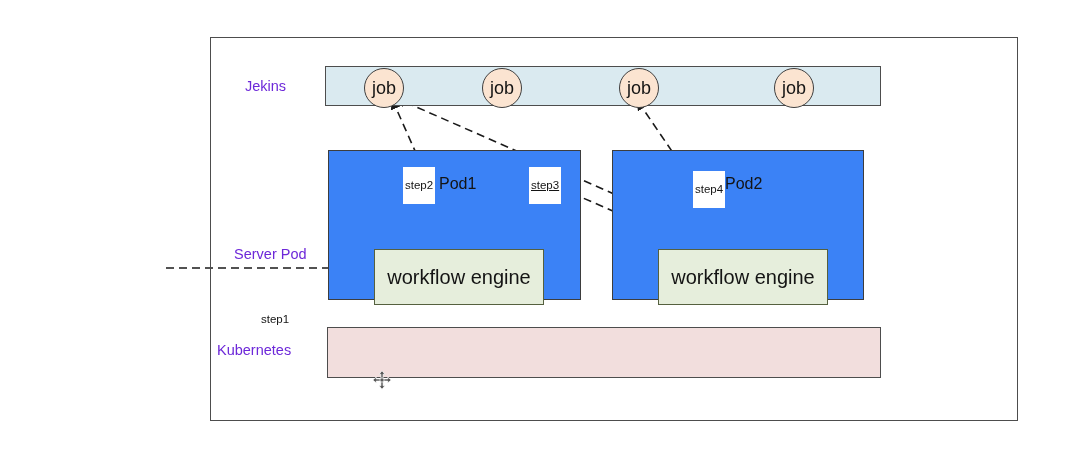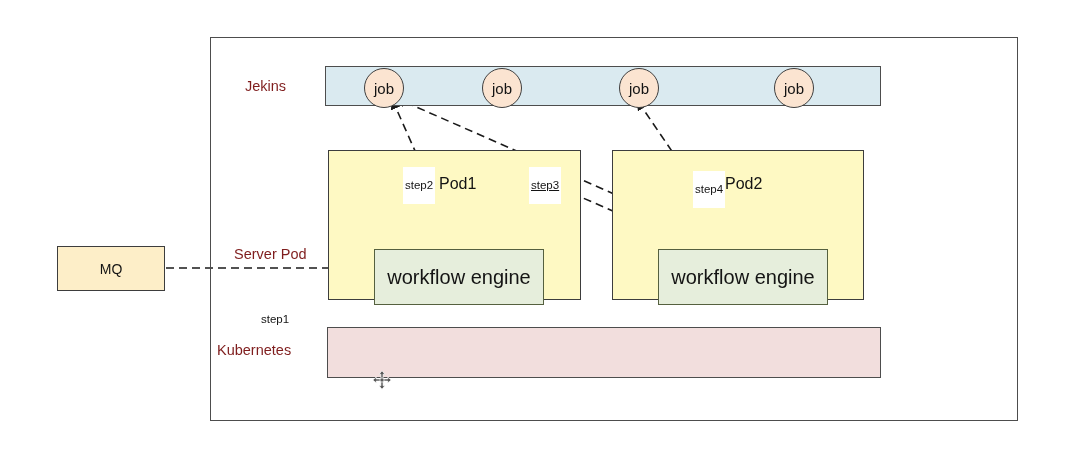--- a/index.html
+++ b/index.html
@@ -44,21 +44,21 @@
     top: 37px;
     width: 808px;
     height: 384px;
     border: 1.6px solid #4d4d4d;
     background: transparent;
   }
 
   .swimlane-label {
     position: absolute;
     font-size: 14.5px;
-    color: #7f1d1d;
+    color: #6d28d9;
     white-space: nowrap;
   }
   .lbl-jenkins { left: 245px; top: 78px; }
   .lbl-serverpod { left: 234px; top: 209px; margin-top: 37px; }
   .lbl-kubernetes { left: 217px; top: 342px; }
 
   .jenkins-bar {
     left: 325px;
     top: 66px;
     width: 556px;
@@ -70,28 +70,28 @@
   .job-circle {
     position: absolute;
     width: 38px;
     height: 38px;
     border-radius: 50%;
     background: #fbe4d1;
     border: 1.5px solid #3f3f3f;
     display: flex;
     align-items: center;
     justify-content: center;
-    font-size: 15px;
+    font-size: 18px;
     color: #141414;
   }
 
   .pod-box {
     top: 150px;
     height: 150px;
-    background: #fef9c3;
+    background: #3b82f6;
     border: 1.7px solid #3d3d3d;
     display: block;
   }
   .pod1 { left: 328px; width: 253px; }
   .pod2 { left: 612px; width: 252px; text-align: center; }
 
   .pod-title {
     position: absolute;
     top: 24px;
     font-size: 16px;
@@ -224,23 +224,20 @@
 
   <div class="node pod-box pod2">
     <div class="pod-title">Pod2</div>
     <div class="wf-box">
       <span>workflow engine</span>
     </div>
   </div>
 
   <div class="node k8s-bar"></div>
 
-  <div class="node mq-box">
-    <span>MQ</span>
-  </div>
 
   <div class="edge-label lb-step1">step1</div>
   <div class="edge-label lb-step2">step2</div>
   <div class="edge-label lb-step3">step3</div>
   <div class="edge-label lb-step4">step4</div>
 
   <svg class="move-cursor" viewBox="0 0 20 20" xmlns="http://www.w3.org/2000/svg">
     <g fill="#5a5a5a" stroke="#ffffff" stroke-width="0.7">
       <path d="M10 0.8 L13 4.2 L11.1 4.2 L11.1 8.9 L8.9 8.9 L8.9 4.2 L7 4.2 Z"></path>
       <path d="M10 19.2 L7 15.8 L8.9 15.8 L8.9 11.1 L11.1 11.1 L11.1 15.8 L13 15.8 Z"></path>

